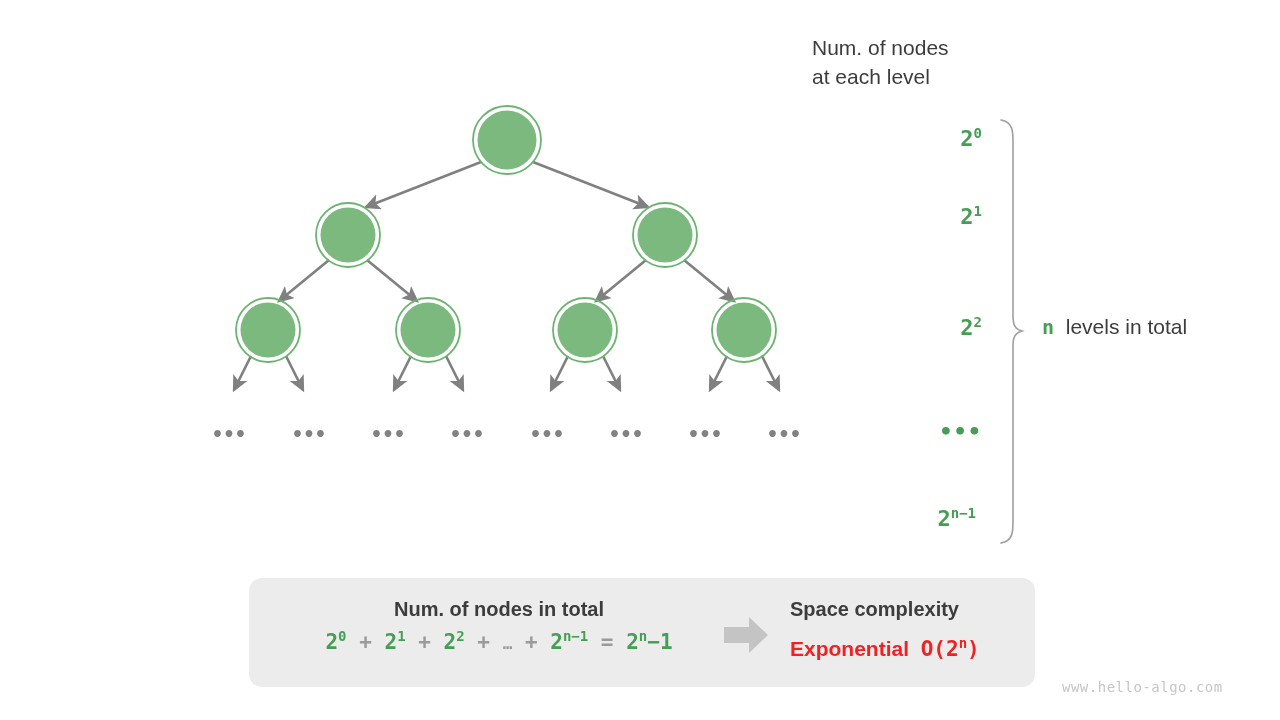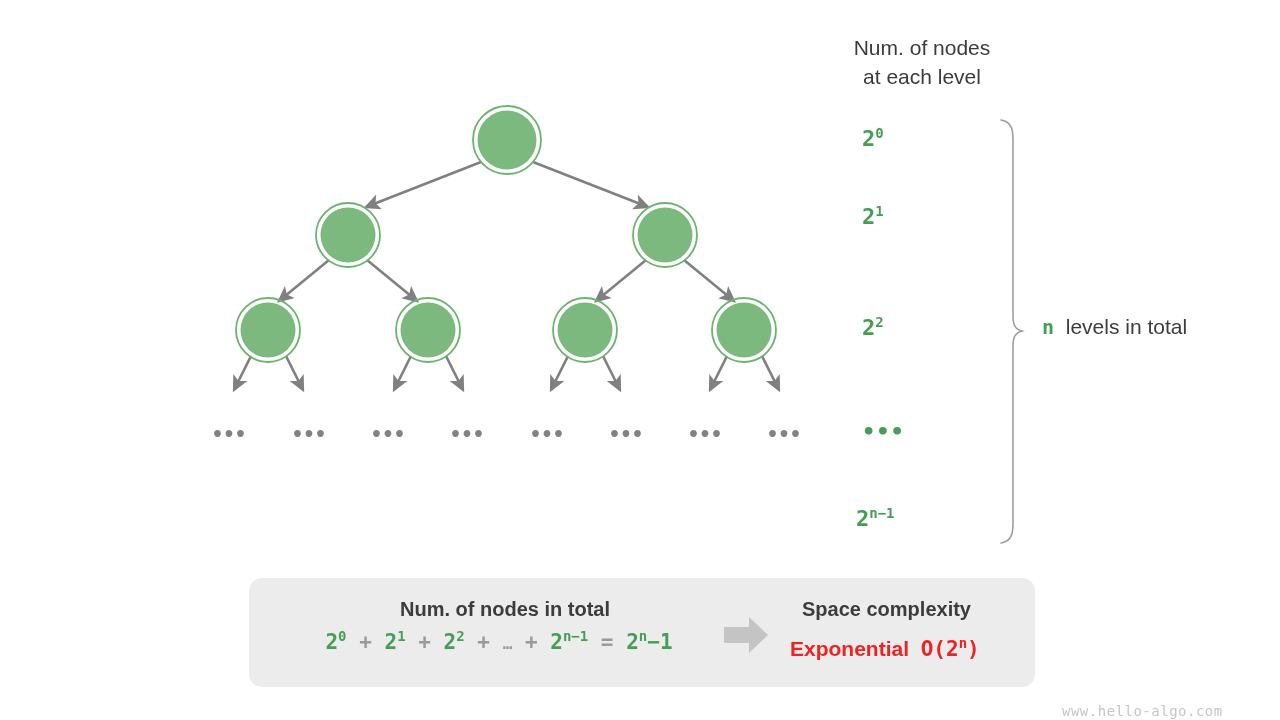--- a/index.html
+++ b/index.html
@@ -31,31 +31,30 @@
     width: 1280px;
     height: 720px;
   }
 
   
   .col-title {
     position: absolute;
     left: 812px;
     top: 33px;
     width: 220px;
-    text-align: center;
     font-size: 21px;
     line-height: 29px;
     color: #3c3c3c;
     white-space: pre-line;
   }
 
   .level-label {
     position: absolute;
     width: 120px;
-    text-align: left;
+    text-align: right;
     font-family: "DejaVu Sans Mono", monospace;
     font-weight: bold;
     font-size: 22px;
     color: #469e55;
     letter-spacing: 0px;
   }
   .level-label sup {
     font-size: 14px;
     font-weight: bold;
     vertical-align: super;
@@ -105,21 +104,20 @@
     top: 596px;
     width: 218px;
     text-align: left;
   }
   .sum-head {
     font-size: 20px;
     font-weight: bold;
     color: #3c3c3c;
     line-height: 26px;
     white-space: nowrap;
-    padding-left: 12px;
   }
   .sum-formula {
     margin-top: 6px;
     font-family: "DejaVu Sans Mono", monospace;
     font-weight: bold;
     font-size: 21px;
     color: #469e55;
     white-space: nowrap;
     line-height: 28px;
   }
@@ -151,21 +149,20 @@
   
   #watermark {
     position: absolute;
     left: 1062px;
     top: 679px;
     font-family: "DejaVu Sans Mono", monospace;
     font-size: 14px;
     color: #c6c6c6;
     letter-spacing: 0.5px;
     white-space: nowrap;
-    margin-top: 24px;
   }
 </style>
 </head>
 <body>
 
 <div id="stage">
 
   <svg id="tree-svg" viewBox="0 0 1280 720" xmlns="http://www.w3.org/2000/svg">
     <defs>
       <marker id="ah" markerWidth="7" markerHeight="7" refX="5.4" refY="3" orient="auto">

